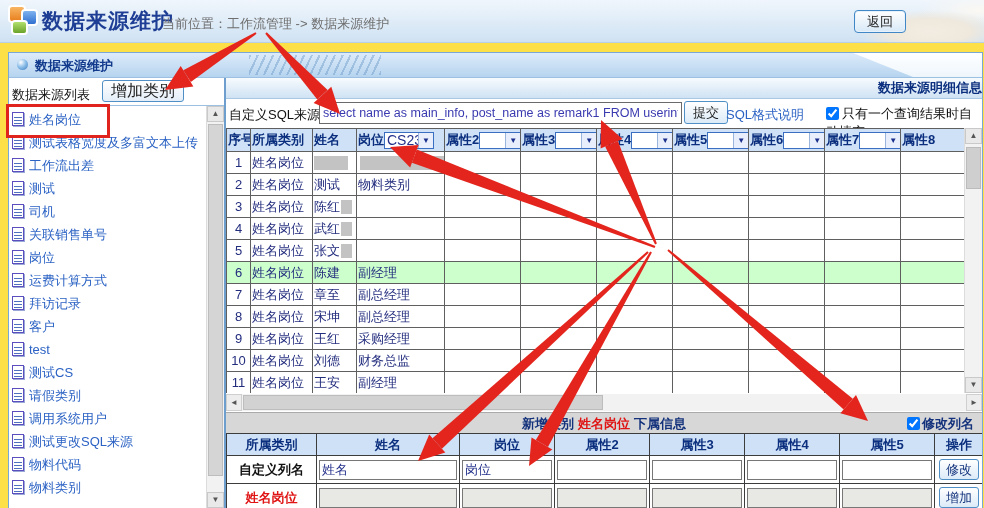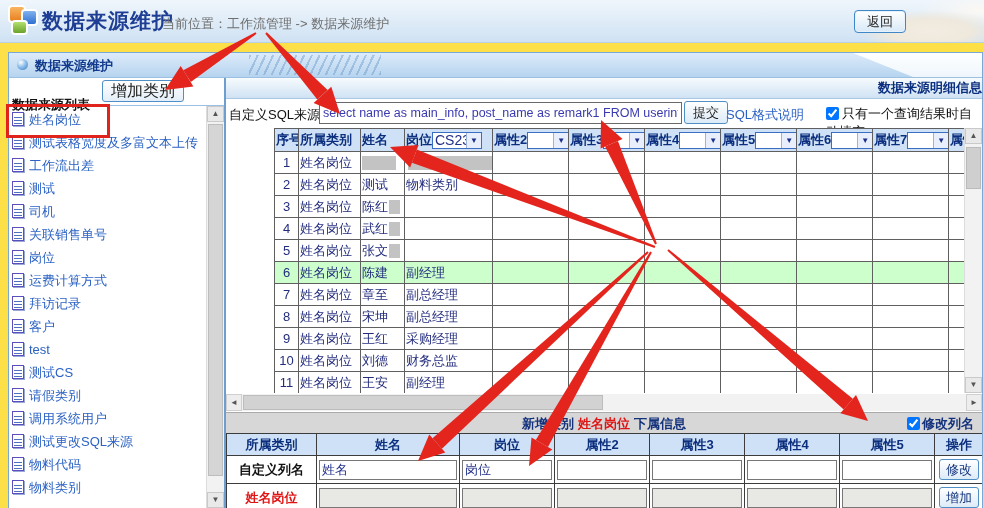--- a/index.html
+++ b/index.html
@@ -28,21 +28,21 @@
     background:radial-gradient(circle at 35% 30%,#ffffff,#8fc0ea 45%,#3a7bbf);}
   .ph-title{position:absolute;left:26px;top:4px;font-weight:bold;color:#123a8c;}
   .ph-stripes{position:absolute;left:240px;top:2px;bottom:2px;width:132px;
     background:repeating-linear-gradient(115deg,rgba(90,140,190,.38) 0 2px,transparent 2px 7px);}
   .ph-corner{position:absolute;right:0;top:0;height:100%;width:129px;
     background:linear-gradient(#ffffff,#eef6fc);clip-path:polygon(0 0,100% 0,100% 100%,60px 100%);}
   .panel-body{position:absolute;left:0;top:25px;right:0;bottom:0;}
   
   .sidebar{position:absolute;left:0;top:0;width:215px;bottom:0;border-right:2px solid #6d9ecd;background:#fff;}
   .side-head{position:absolute;left:0;top:0;right:0;height:27px;border-bottom:1px solid #9cc0e2;background:#fff;}
-  .side-title{position:absolute;left:3px;top:18px;font-weight:bold;color:#111;}
+  .side-title{position:absolute;left:3px;top:8px;font-weight:normal;color:#111;}
   .add-cat-btn{position:absolute;left:93px;top:2px;height:22px;padding:0 8px;border:1px solid #4f8fc6;
     border-radius:3px;background:linear-gradient(#ffffff,#e4eef8);font-size:16px;color:#222;cursor:pointer;}
   .side-list{position:absolute;left:2px;top:30px;right:19px;bottom:0;margin:0;padding:0;list-style:none;
     overflow:hidden;}
   .side-list li{position:relative;padding:3px 0 3px 18px;line-height:17px;color:#2b62c4;cursor:pointer;}
   .doc-icon{position:absolute;left:1px;top:4px;width:12px;height:14px;background:#fff;
     border:1px solid #5b4fc0;box-sizing:border-box;
     background-image:repeating-linear-gradient(#fff 0 2px,#4f6fbf 2px 3px);background-size:8px 100%;
     background-position:1px 2px;background-repeat:no-repeat;box-shadow:1px 1px 0 #9aa8d8;}
   .side-scroll{position:absolute;right:0;top:28px;bottom:0;width:17px;background:#f2f2f2;border-left:1px solid #dcdcdc;}
@@ -58,21 +58,21 @@
   .sql-row{position:absolute;left:0;top:21px;right:0;height:29px;background:#fff;}
   .sql-label{position:absolute;left:3px;top:7px;color:#111;}
   .sql-input{position:absolute;left:93px;top:3px;width:355px;height:20px;border:1px solid #6a6a6a;
     font-size:12.5px;color:#3a3ab0;padding:0 3px;font-family:"Liberation Sans","DejaVu Sans",sans-serif;}
   .submit-btn{position:absolute;left:458px;top:2px;height:23px;padding:0 8px;border:1px solid #4f8fc6;
     border-radius:3px;background:linear-gradient(#ffffff,#dcebf8);font-size:13px;color:#222;cursor:pointer;}
   .sql-help{position:absolute;left:500px;top:7px;color:#2b62c4;cursor:pointer;}
   .autofill{position:absolute;left:600px;top:6px;color:#111;}
   .autofill input{vertical-align:-2px;margin:0 3px 0 0;}
   
-  .grid-wrap{position:absolute;left:0;top:50px;right:0;height:265px;overflow:hidden;background:#fff;padding-left:48px;}
+  .grid-wrap{position:absolute;left:0;top:50px;right:0;height:265px;overflow:hidden;background:#fff;}
   table.grid{border-collapse:collapse;table-layout:fixed;width:740px;}
   table.grid th,table.grid td{border:1px solid #5f5f5f;padding:0 1px;overflow:hidden;white-space:nowrap;box-sizing:border-box;}
   table.grid th{background:#cfe1f6;color:#0b2f7e;font-weight:bold;height:23px;font-size:13px;text-align:left;}
   table.grid td{height:22px;color:#232d7e;font-size:13px;}
   table.grid td.ci{text-align:center;}
   tr.hl td{background:#ccffcc;}
   .fake-select{display:inline-block;vertical-align:middle;height:17px;background:#fff;border:1px solid #3a6ec0;
     position:relative;box-sizing:border-box;cursor:pointer;font-weight:normal;}
   .fs-val{display:inline-block;padding:0 2px;color:#23308a;font-size:14px;line-height:15px;}
   .fs-arr{position:absolute;right:0;top:0;bottom:0;width:14px;background:#e8eefb;border-left:1px solid #9ab4dc;

